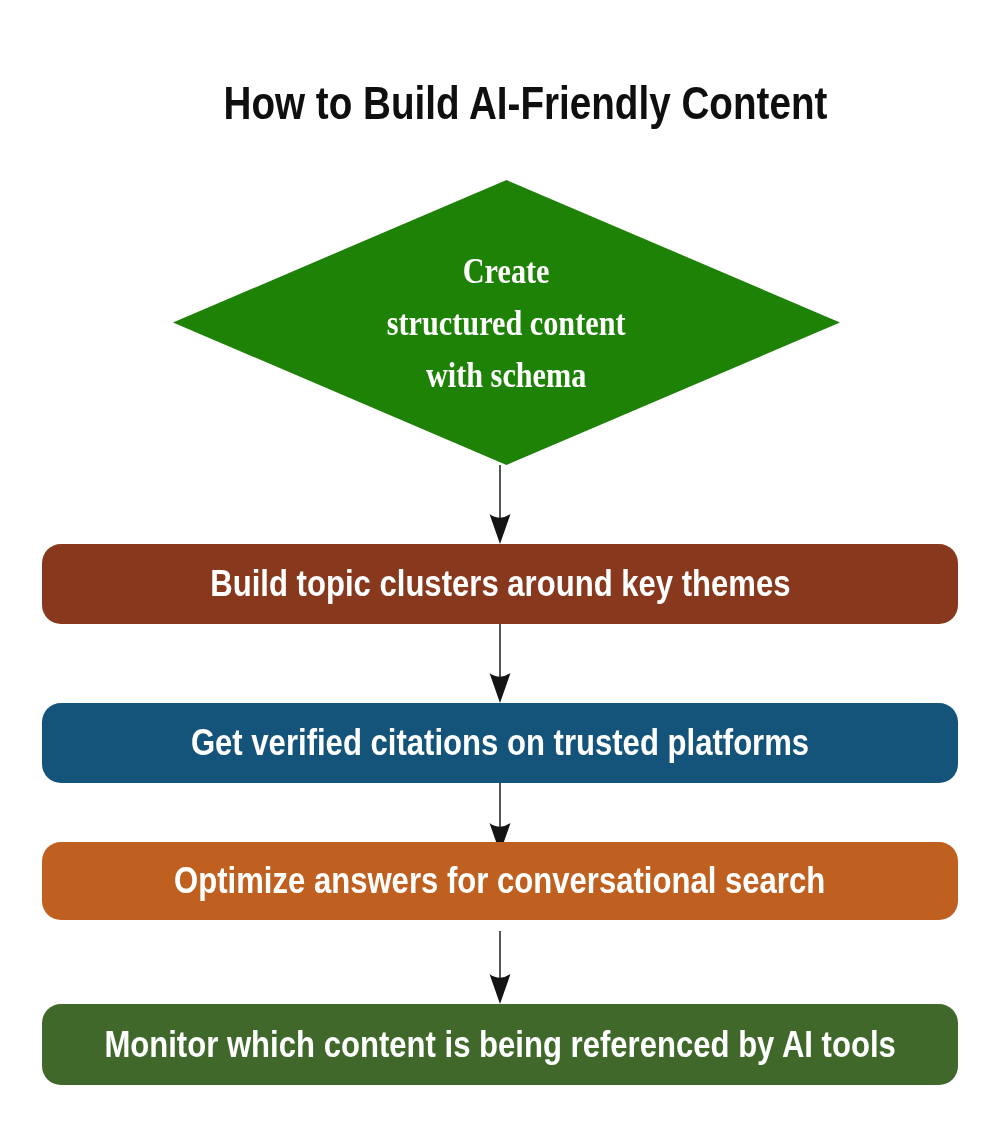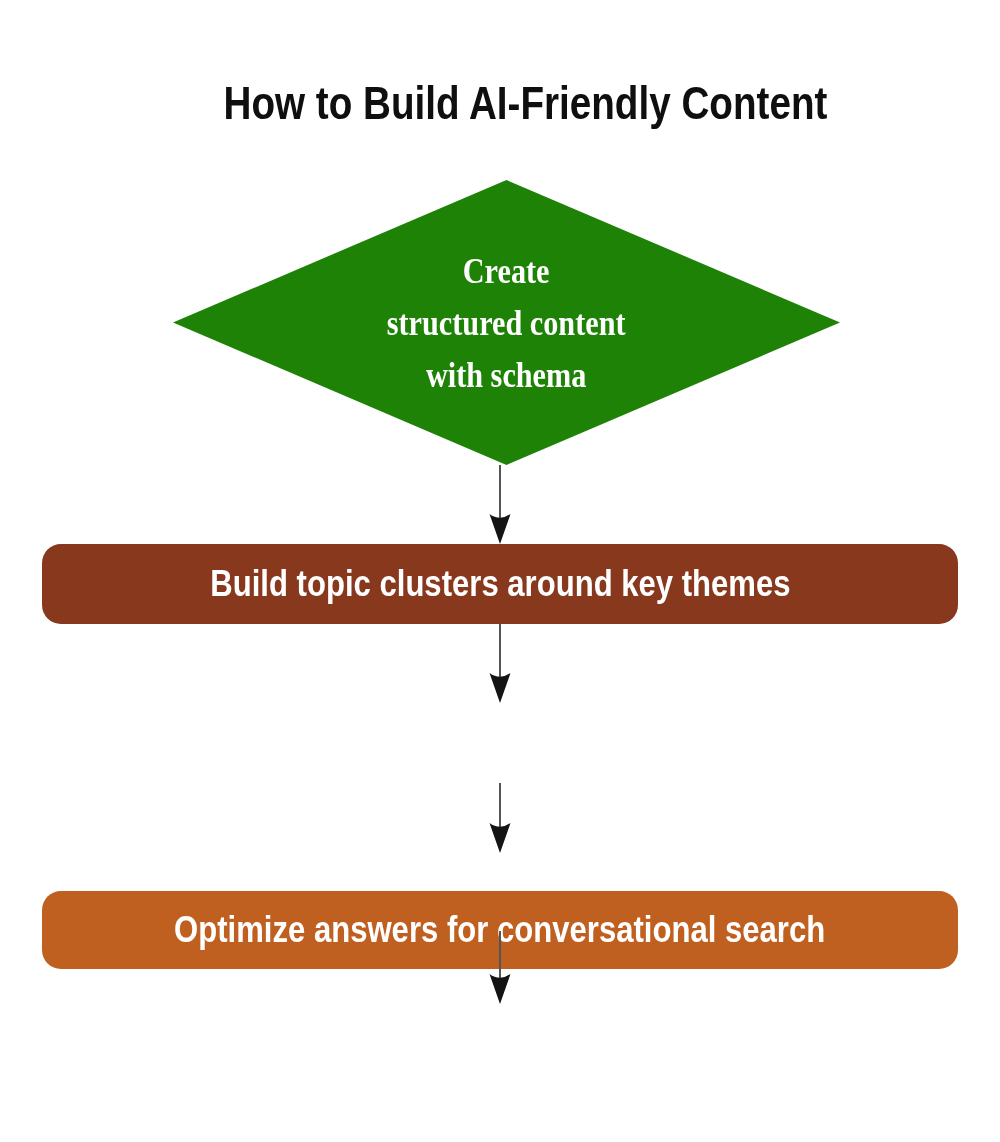--- a/index.html
+++ b/index.html
@@ -72,21 +72,21 @@
     align-items: center;
     justify-content: center;
     color: #ffffff;
     font-size: 37px;
     font-weight: 700;
     text-align: center;
     border-radius: 19px;
   }
   .bar1 { top: 544px; height: 80px; }
   .bar2 { top: 703px; height: 80px; }
-  .bar3 { top: 891px; height: 78px; }
+  .bar3 { top: 842px; height: 78px; }
   .bar4 { top: 1004px; height: 81px; }
 </style>
 </head>
 <body>
 
 <div class="canvas">
 
   <h1 class="title">
     <span class="cond">How to Build AI-Friendly Content</span>
   </h1>
@@ -106,29 +106,35 @@
 
   <div class="bar bar1" style="background-color: rgb(135, 56, 29);">
     <span class="cond">Build topic clusters around key themes</span>
   </div>
 
   <svg class="arrow" style="top:624px; height:79px;" width="30" height="79" viewBox="0 0 30 79">
     <line x1="15" y1="0" x2="15" y2="53" stroke="#555555" stroke-width="2"></line>
     <path d="M15 79 L4.5 49 Q15 56.5 25.5 49 Z" fill="#141414"></path>
   </svg>
 
+  <div class="bar bar2" style="background-color: rgb(20, 83, 122);">
+    <span class="cond">Get verified citations on trusted platforms</span>
+  </div>
 
   <svg class="arrow" style="top:783px; height:70px;" width="30" height="70" viewBox="0 0 30 70">
     <line x1="15" y1="0" x2="15" y2="44" stroke="#555555" stroke-width="2"></line>
     <path d="M15 70 L4.5 40 Q15 47.5 25.5 40 Z" fill="#141414"></path>
   </svg>
 
   <div class="bar bar3" style="background-color: rgb(192, 96, 32);">
     <span class="cond">Optimize answers for conversational search</span>
   </div>
 
   <svg class="arrow" style="top:931px; height:73px;" width="30" height="73" viewBox="0 0 30 73">
     <line x1="15" y1="0" x2="15" y2="47" stroke="#555555" stroke-width="2"></line>
     <path d="M15 73 L4.5 43 Q15 50.5 25.5 43 Z" fill="#141414"></path>
   </svg>
 
+  <div class="bar bar4" style="background-color: rgb(63, 104, 42);">
+    <span class="cond">Monitor which content is being referenced by AI tools</span>
+  </div>
 
 </div>
 
 </body></html>

